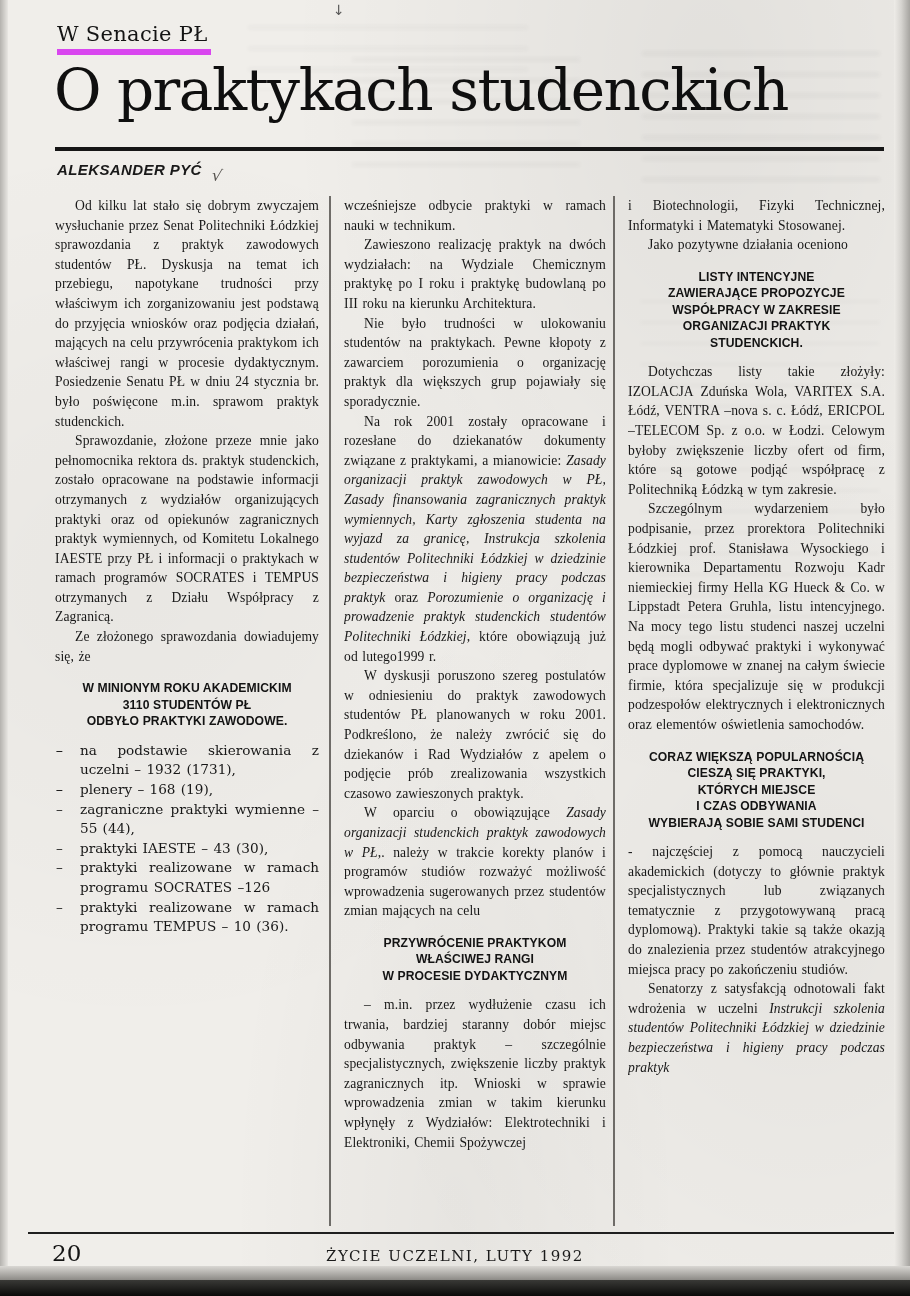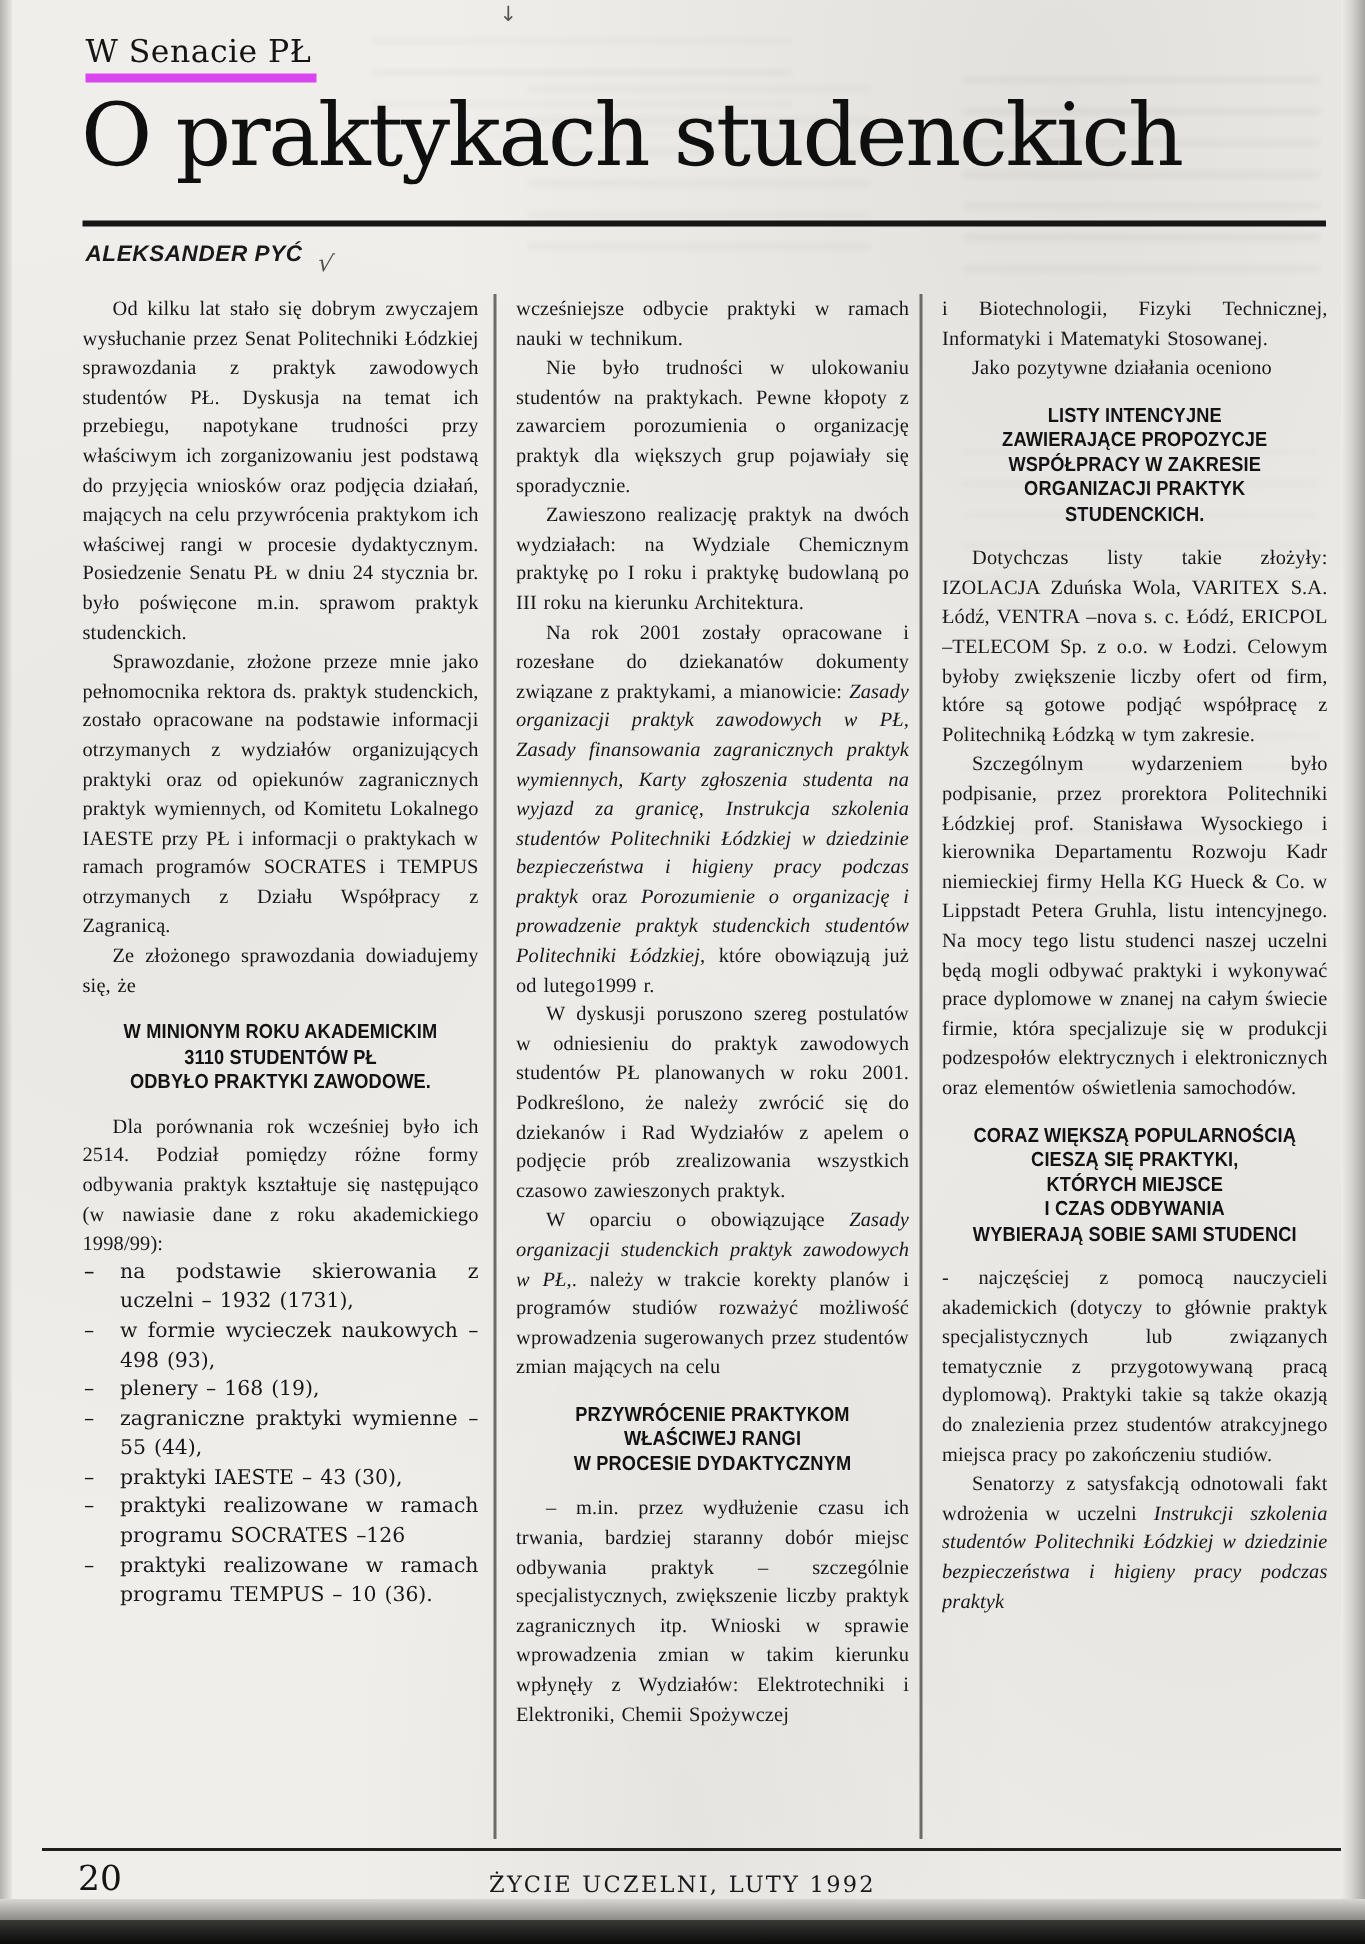--- a/index.html
+++ b/index.html
@@ -84,35 +84,34 @@
   <div class="columns">
     <div class="col col1">
         <p class="para indent"><span>Od kilku lat stało się dobrym zwyczajem wysłuchanie przez Senat Politechniki Łódzkiej sprawozdania z praktyk zawodowych studentów PŁ. Dyskusja na temat ich przebiegu, napotykane trudności przy właściwym ich zorganizowaniu jest podstawą do przyjęcia wniosków oraz podjęcia działań, mających na celu przywrócenia praktykom ich właściwej rangi w procesie dydaktycznym. Posiedzenie Senatu PŁ w dniu 24 stycznia br. było poświęcone m.in. sprawom praktyk studenckich.</span></p>
         <p class="para indent"><span>Sprawozdanie, złożone przeze mnie jako pełnomocnika rektora ds. praktyk studenckich, zostało opracowane na podstawie informacji otrzymanych z wydziałów organizujących praktyki oraz od opiekunów zagranicznych praktyk wymiennych, od Komitetu Lokalnego IAESTE przy PŁ i informacji o praktykach w ramach programów SOCRATES i TEMPUS otrzymanych z Działu Współpracy z Zagranicą.</span></p>
         <p class="para indent"><span>Ze złożonego sprawozdania dowiadujemy się, że</span></p>
         <div class="subhead">
           <div>W MINIONYM ROKU AKADEMICKIM</div>
           <div>3110 STUDENTÓW PŁ</div>
           <div>ODBYŁO PRAKTYKI ZAWODOWE.</div>
         </div>
-        <p class="para indent"><span>Dla porównania rok wcześniej było ich 2514. Podział pomiędzy różne formy odbywania praktyk kształtuje się następująco (w nawiasie dane z roku akademickiego 1998/99):</span></p>
         <div class="item"><span class="marker">–</span></div>
         <div class="item"><span class="marker">–</span><span>na podstawie skierowania z uczelni – 1932 (1731),</span></div>
-        <div class="item"><span class="marker">–</span><span>w formie wycieczek naukowych – 498 (93),</span></div>
+        <div class="item"><span class="marker">–</span></div>
         <div class="item"><span class="marker">–</span><span>plenery – 168 (19),</span></div>
         <div class="item"><span class="marker">–</span><span>zagraniczne praktyki wymienne – 55 (44),</span></div>
         <div class="item"><span class="marker">–</span><span>praktyki IAESTE – 43 (30),</span></div>
         <div class="item"><span class="marker">–</span><span>praktyki realizowane w ramach programu SOCRATES –126</span></div>
         <div class="item"><span class="marker">–</span><span>praktyki realizowane w ramach programu TEMPUS – 10 (36).</span></div>
       </div>
     <div class="vrule vr1"></div>
     <div class="col col2">
         <p class="para"><span>wcześniejsze odbycie praktyki w ramach nauki w technikum.</span></p>
+        <p class="para indent"><span>Zawieszono realizację praktyk na dwóch wydziałach: na Wydziale Chemicznym praktykę po I roku i praktykę budowlaną po III roku na kierunku Architektura.</span></p>
         <p class="para indent"><span>Nie było trudności w ulokowaniu studentów na praktykach. Pewne kłopoty z zawarciem porozumienia o organizację praktyk dla większych grup pojawiały się sporadycznie.</span></p>
-        <p class="para indent"><span>Zawieszono realizację praktyk na dwóch wydziałach: na Wydziale Chemicznym praktykę po I roku i praktykę budowlaną po III roku na kierunku Architektura.</span></p>
         <p class="para indent"><span>Na rok 2001 zostały opracowane i rozesłane do dziekanatów dokumenty związane z praktykami, a mianowicie: </span><span class="it">Zasady organizacji praktyk zawodowych w PŁ, Zasady finansowania zagranicznych praktyk wymiennych, Karty zgłoszenia studenta na wyjazd za granicę, Instrukcja szkolenia studentów Politechniki Łódzkiej w dziedzinie bezpieczeństwa i higieny pracy podczas praktyk</span><span> oraz </span><span class="it">Porozumienie o organizację i prowadzenie praktyk studenckich studentów Politechniki Łódzkiej</span><span>, które obowiązują już od lutego1999 r.</span></p>
         <p class="para indent"><span>W dyskusji poruszono szereg postulatów w odniesieniu do praktyk zawodowych studentów PŁ planowanych w roku 2001. Podkreślono, że należy zwrócić się do dziekanów i Rad Wydziałów z apelem o podjęcie prób zrealizowania wszystkich czasowo zawieszonych praktyk.</span></p>
         <p class="para indent"><span>W oparciu o obowiązujące </span><span class="it">Zasady organizacji studenckich praktyk zawodowych w PŁ</span><span>,. należy w trakcie korekty planów i programów studiów rozważyć możliwość wprowadzenia sugerowanych przez studentów zmian mających na celu</span></p>
         <div class="subhead">
           <div>PRZYWRÓCENIE PRAKTYKOM</div>
           <div>WŁAŚCIWEJ RANGI</div>
           <div>W PROCESIE DYDAKTYCZNYM</div>
         </div>
         <p class="para indent"><span>– m.in. przez wydłużenie czasu ich trwania, bardziej staranny dobór miejsc odbywania praktyk – szczególnie specjalistycznych, zwiększenie liczby praktyk zagranicznych itp. Wnioski w sprawie wprowadzenia zmian w takim kierunku wpłynęły z Wydziałów: Elektrotechniki i Elektroniki, Chemii Spożywczej</span></p>
       </div>

